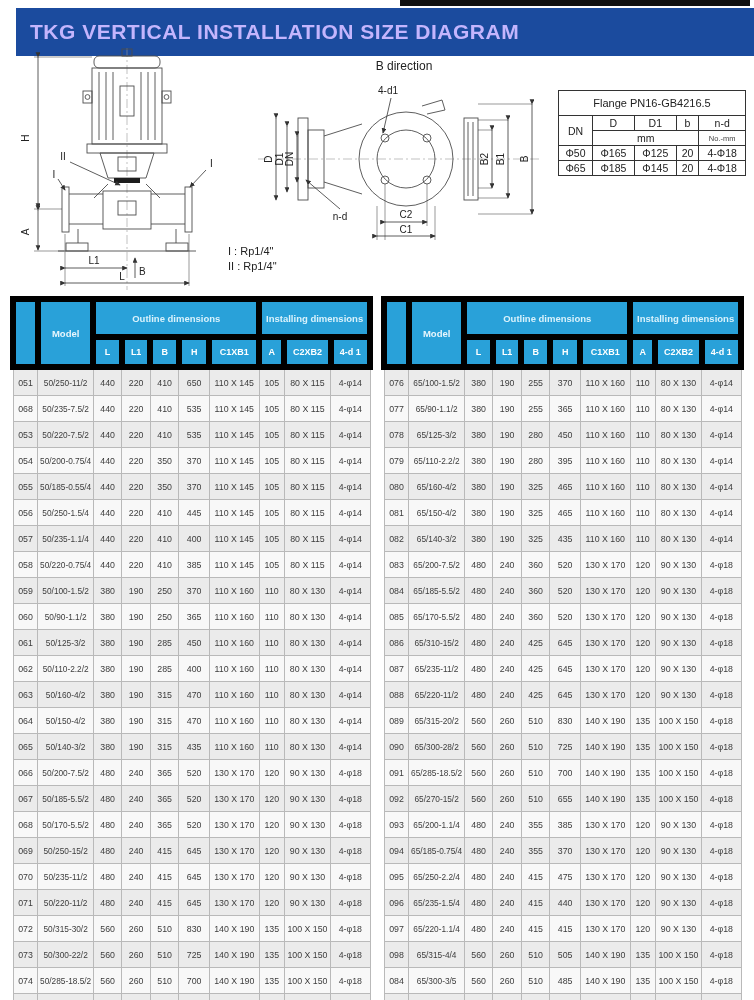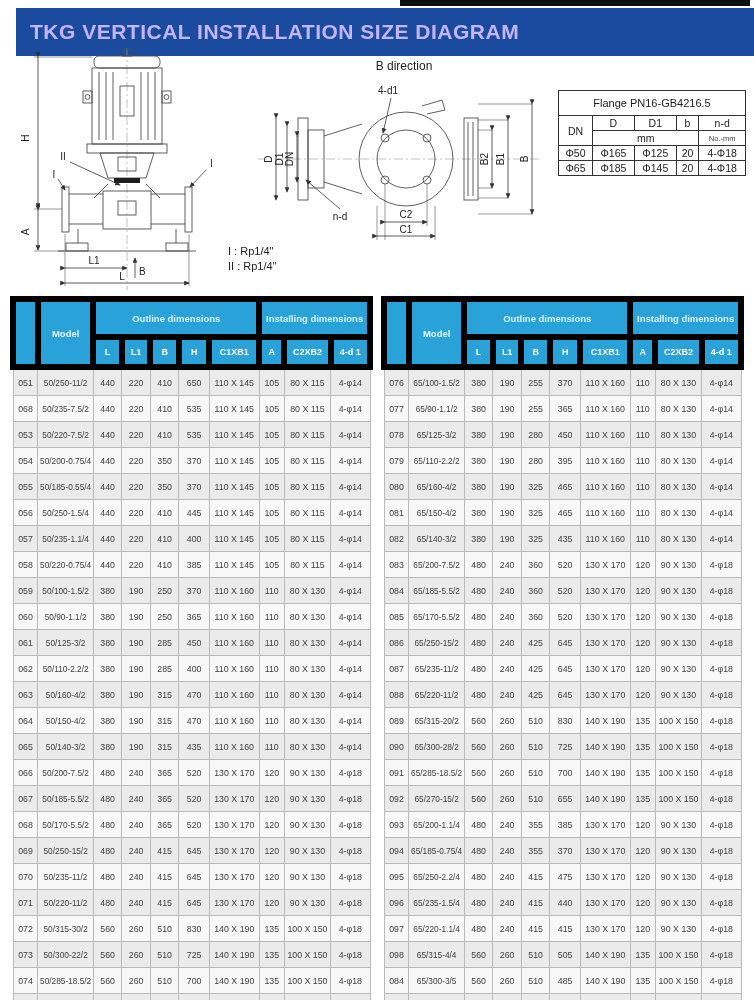--- a/index.html
+++ b/index.html
@@ -722,21 +722,21 @@
           <td>240</td>
           <td>360</td>
           <td>520</td>
           <td>130 X 170</td>
           <td>120</td>
           <td>90 X 130</td>
           <td>4-φ18</td>
         </tr>
         <tr>
           <td>086</td>
-          <td>65/250-15/2</td>
+          <td>65/310-15/2</td>
           <td>480</td>
           <td>240</td>
           <td>425</td>
           <td>645</td>
           <td>130 X 170</td>
           <td>120</td>
           <td>90 X 130</td>
           <td>4-φ18</td>
         </tr>
         <tr>

